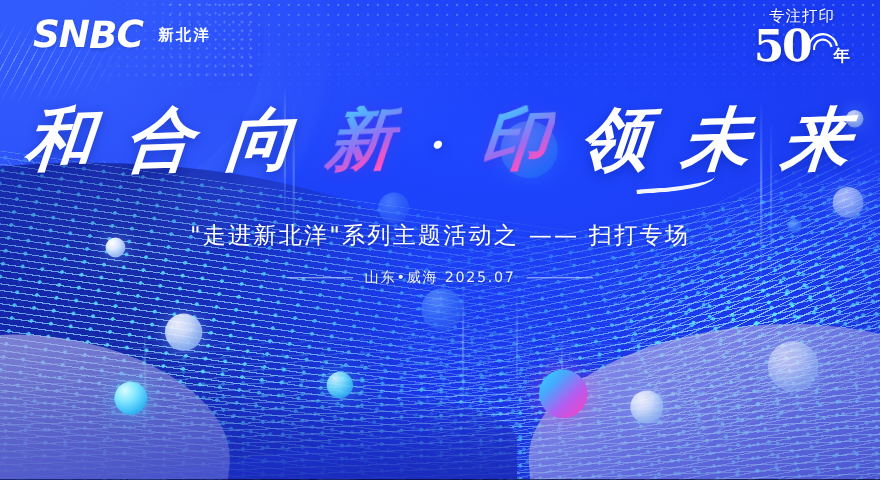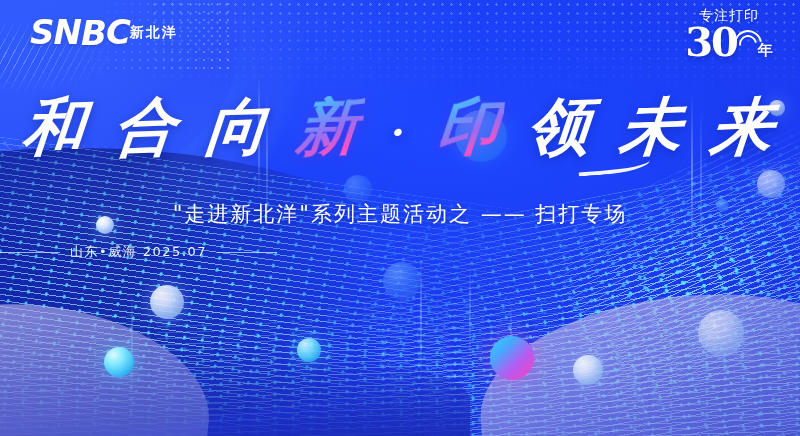--- a/index.html
+++ b/index.html
@@ -154,21 +154,21 @@
     background:linear-gradient(135deg, #35d6ff 0%, #46a8ff 30%, #b45cf0 62%, #ff3fbd 100%);
     box-shadow:0 0 22px rgba(230,80,210,.45);
   }
   .sph-blue {
     background:radial-gradient(circle at 35% 30%, #78b4ff 0%, #3f7dfb 45%, #2348e8 100%);
   }
 
   
   .logo-wrap {
     position:absolute; left:30px; top:15px;
-    display:flex; align-items:center; 
+    display:flex; align-items:center; gap:14px;
     z-index:20;
   }
   .logo-mark {
     font-family:"DejaVu Sans",sans-serif;
     font-size:34px; font-weight:bold; font-style:italic;
     letter-spacing:-1px; color:#ffffff; line-height:1;
     position:relative;
     text-shadow:0 1px 3px rgba(0,0,0,.18);
   }
   .logo-mark .bar-group {
@@ -259,21 +259,21 @@
     position:absolute; left:0; right:0; top:200px; text-align:center; z-index:15;
     font-family:"DejaVu Sans","Liberation Sans",sans-serif;
     font-size:21px; color:#ffffff; letter-spacing:2px;
     text-shadow:0 1px 4px rgba(6,20,110,.4);
     white-space:nowrap;
   }
 
   
   .datebar {
     position:absolute; left:0; right:0; top:243px; z-index:15;
-    display:flex; align-items:center; gap:10px;
+    display:flex; align-items:center; justify-content:center; gap:10px;
   }
   .datebar .rule { width:60px; height:1px; background:rgba(200,225,255,.75); }
   .datebar .dtext {
     font-family:"DejaVu Sans","Liberation Sans",sans-serif;
     font-size:13px; color:#eaf3ff; letter-spacing:1.5px;
     text-shadow:0 1px 3px rgba(6,20,110,.45);
     white-space:nowrap;
   }
 </style>
 </head>
@@ -336,21 +336,21 @@
   <div class="logo-wrap">
     <div class="logo-mark">
       <span>SN</span><span class="bar-group">B</span><span>C</span>
     </div>
     <div class="logo-cn">新北洋</div>
   </div>
 
   <div class="badge30">
     <div class="b-top">专注打印</div>
     <div class="b-num-row">
-      <span class="b-num">30</span>
+      <span class="b-num">50</span>
       <span class="b-swirl">
           <i></i>
           <i></i>
         </span>
       <span class="b-year">年</span>
     </div>
   </div>
 
   <div class="title-block">
     <div class="main-title">

